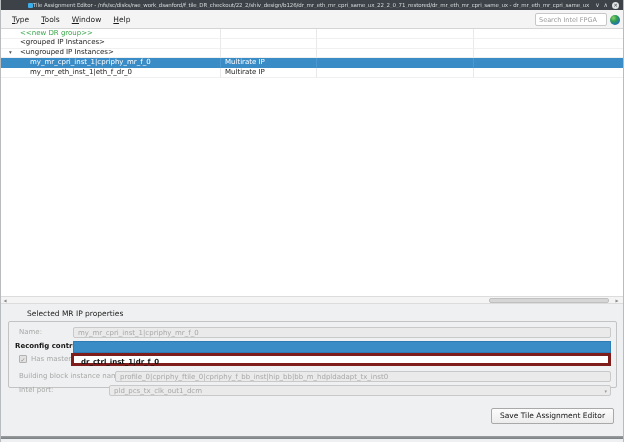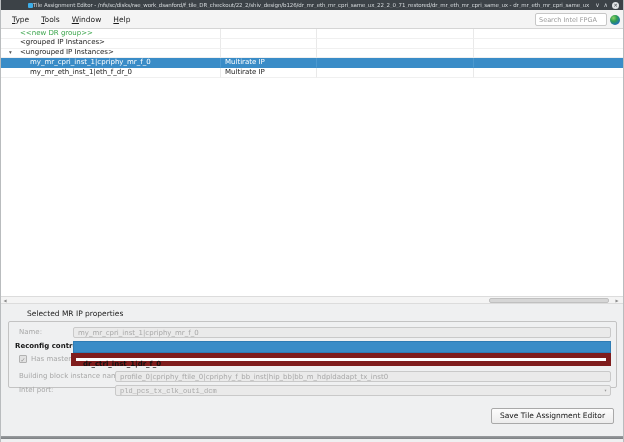--- a/index.html
+++ b/index.html
@@ -68,21 +68,21 @@
   .groupbox { position:absolute; left:7px; right:6px; top:16px; height:67px;
               border:1px solid #c3c3c3; border-radius:2px; }
   .frow { position:absolute; left:0; right:0; }
   .flabel { position:absolute; font-size:7px; color:#a8a8a8; line-height:11px; white-space:nowrap; }
   .flabel.dark { color:#141414; font-weight:bold; }
   .ffield { position:absolute; right:5px; height:11px; background:#eaeaea; border:1px solid #c9c9c9;
             border-radius:2px; font-size:7px; color:#a8a8a8; line-height:9px; padding:0 4px;
             white-space:nowrap; overflow:hidden; }
   .blue-bar { position:absolute; left:64px; right:5px; height:12px; background:#3a8cc7; border:1px solid #2f7cb4; }
   .dropdown-item { position:absolute; left:62px; right:5px; height:13px; background:#fff;
-                   border:5px solid #7f1d1d; font-size:7px; font-weight:bold; color:#111;
+                   border:3px solid #7f1d1d; font-size:7px; font-weight:bold; color:#111;
                    line-height:12px; padding-left:7px; white-space:nowrap; z-index:3; }
   .checkbox { position:absolute; left:10px; top:2px; width:8px; height:8px; background:#e2e2e2;
               border:1px solid #b2b2b2; border-radius:1px; font-size:6px; line-height:8px;
               text-align:center; color:#8f8f8f; }
   .chevron { position:absolute; right:3px; top:0; font-size:5px; color:#9a9a9a; line-height:11px; }
   .fvalue { display:inline-block; }
 
   .save-btn { position:absolute; right:9px; top:103px; height:16px; padding:0 8px;
               background:linear-gradient(#fcfcfc,#ececec); border:1px solid #a9a9a9; border-radius:2px;
               font-size:7.5px; color:#141414; line-height:14px;
@@ -195,21 +195,21 @@
         <div class="dropdown-item">dr_ctrl_inst_1|dr_f_0</div>
       </div>
 
       <div class="frow" style="top:49px;">
         <span class="flabel" style="left:10px;">Building block instance name:</span>
         <div class="ffield" style="left:106px; line-height:10px;">profile_0|cpriphy_ftile_0|cpriphy_f_bb_inst|hip_bb|bb_m_hdpldadapt_tx_inst0</div>
       </div>
 
       <div class="frow" style="top:63px;">
         <span class="flabel" style="left:10px;">Intel port:</span>
-        <div class="ffield" style="left:106px;font-family:Liberation Mono, monospace;">
+        <div class="ffield" style="left:100px;">
           <span class="fvalue" style="line-height:10px;">pld_pcs_tx_clk_out1_dcm</span>
           <span class="chevron">▾</span>
         </div>
       </div>
 
     </div>
 
     <button class="save-btn">Save Tile Assignment Editor</button>
   </div>
 

